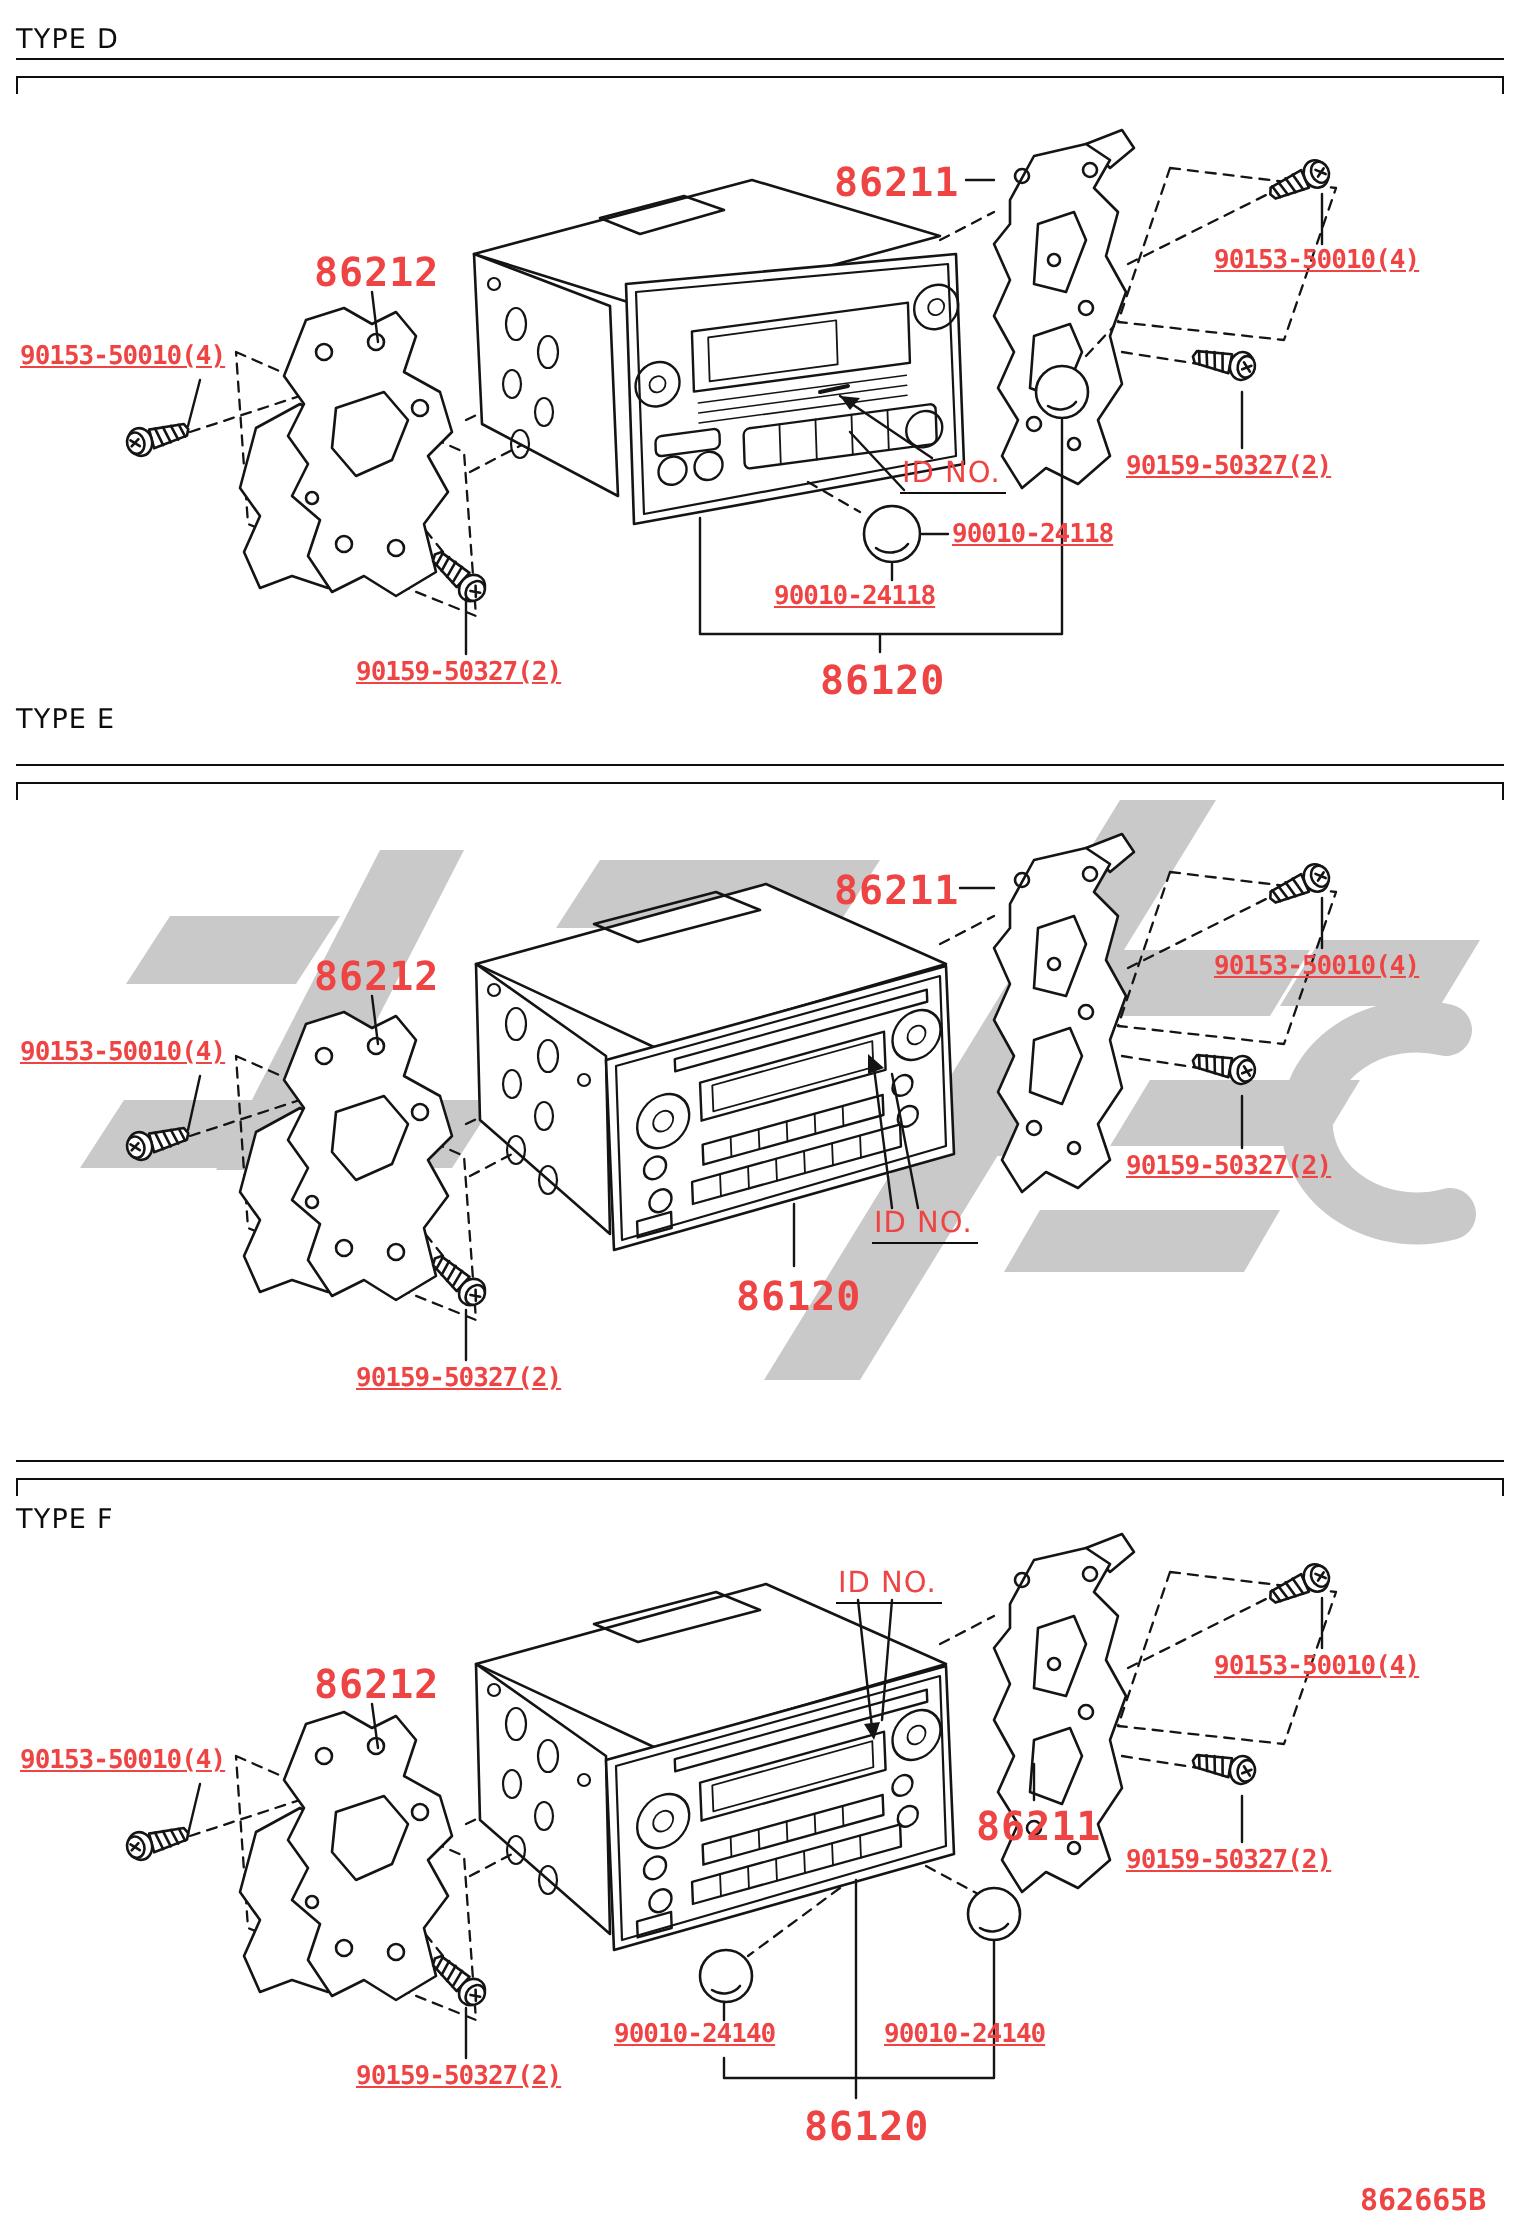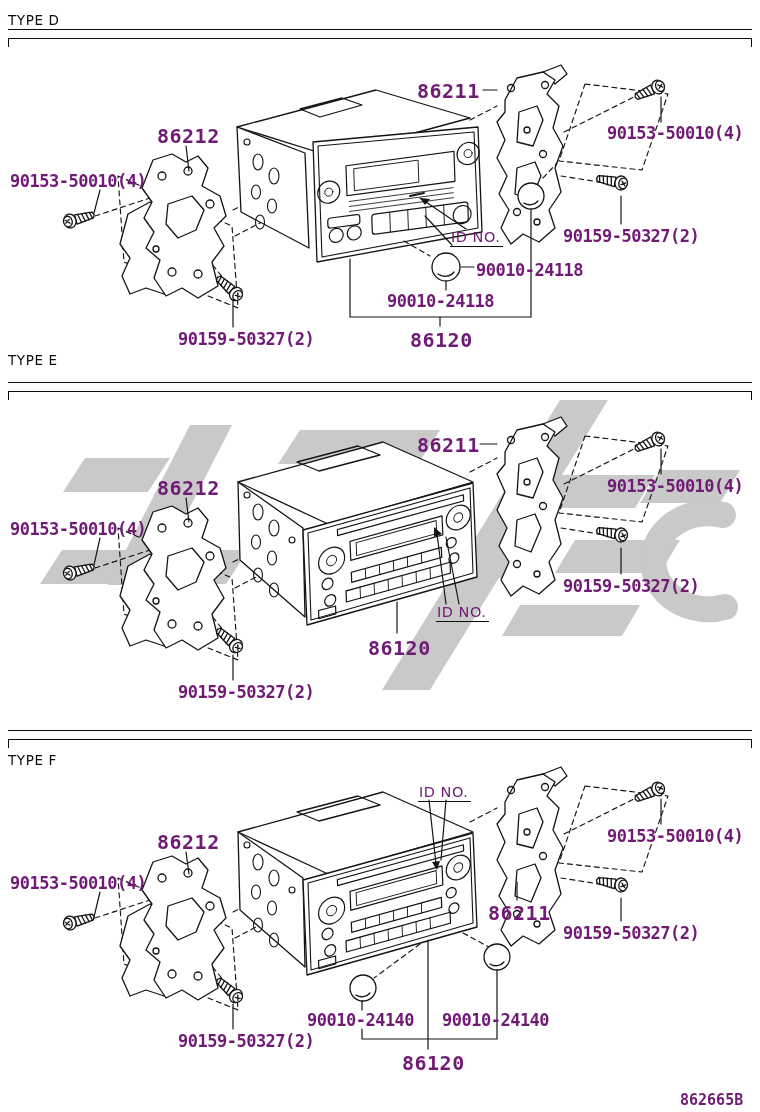--- a/index.html
+++ b/index.html
@@ -7,22 +7,22 @@
     --wm:#c9c9c9;
     --bg:#ffffff;
   }
   html,body{margin:0;padding:0;background:#fff;}
   .stage{
     position:relative;width:760px;height:1112px;background:var(--bg);
     overflow:hidden;font-family:"DejaVu Sans Mono", monospace;
   }
   svg.art{position:absolute;left:0;top:0;z-index:1;}
   svg.art *{stroke-linejoin:round;stroke-linecap:round;}
-  .lbl{position:absolute;z-index:3;color:#701a75;white-space:nowrap;}
-  .pl{font-size:17px;font-weight:bold;letter-spacing:-0.5px;}
+  .lbl{position:absolute;z-index:3;color:#ef4444;white-space:nowrap;}
+  .pl{font-size:13px;font-weight:bold;letter-spacing:-0.5px;text-decoration:underline;}
   .pl-lg{font-size:20px;font-weight:bold;letter-spacing:0.5px;}
   .idno{
     font-family:"DejaVu Sans", sans-serif;font-size:14.5px;font-weight:500;
     border-bottom:1.6px solid #0d0d0d;padding:0 3px 1px 1px;letter-spacing:0.5px;text-align:center;
   }
   .type-title{
     position:absolute;left:8px;z-index:3;
     font-family:"DejaVu Sans", sans-serif;font-size:13.5px;font-weight:500;
     letter-spacing:0.6px;color:#0d0d0d;
   }

